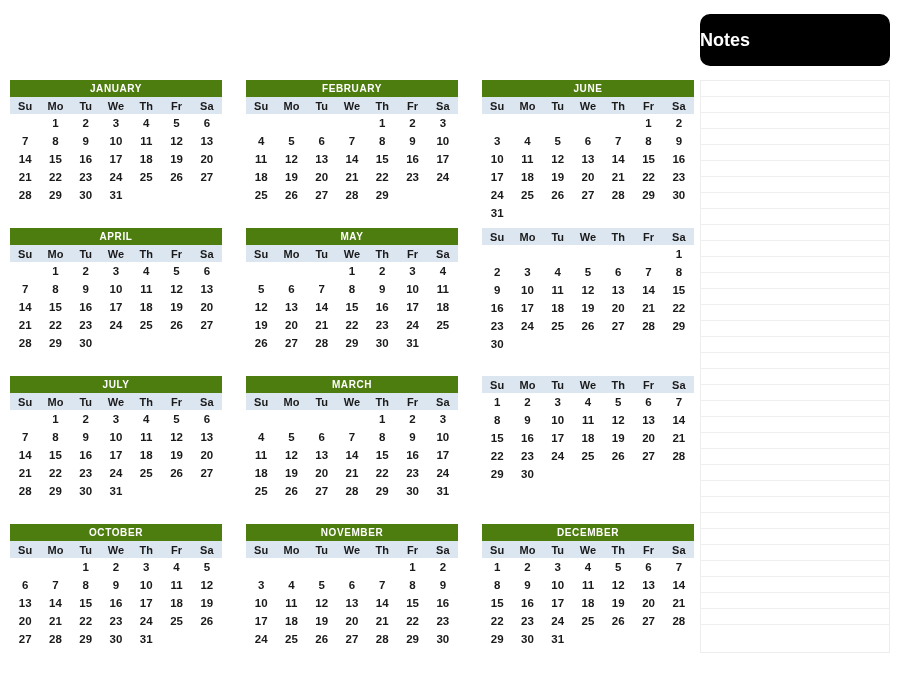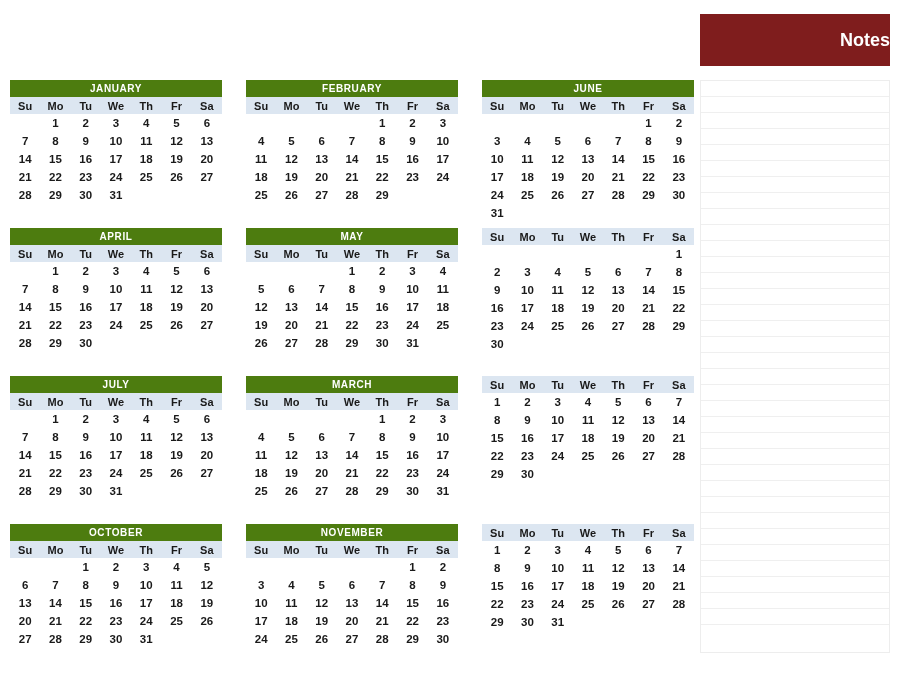--- a/index.html
+++ b/index.html
@@ -39,24 +39,25 @@
     font-size: 30px;
     font-weight: bold;
     letter-spacing: 0.5px;
   }
   .notes-header {
     position: absolute;
     left: 700px;
     top: 14px;
     width: 190px;
     height: 52px;
-    background: #7f1d1d;
+    background: #000000;
     display: flex;
     align-items: center;
-    justify-content: flex-end;
+    justify-content: flex-start;
+    border-radius: 10px;
   }
   .notes-header .notes-text {
     color: #ffffff;
     font-size: 18px;
     font-weight: bold;
   }
 
   
   .months-area {
     position: absolute;
@@ -856,20 +857,21 @@
               <td>26</td>
               <td>27</td>
               <td>28</td>
               <td>29</td>
               <td class="sat">30</td>
             </tr>
           </tbody>
         </table>
       </div>
       <div class="month">
+        <div class="month-name">DECEMBER</div>
         <table class="month-table">
           <thead>
             <tr>
               <th class="sun-h">Su</th>
               <th>Mo</th>
               <th>Tu</th>
               <th>We</th>
               <th>Th</th>
               <th>Fr</th>
               <th class="sat-h">Sa</th>

